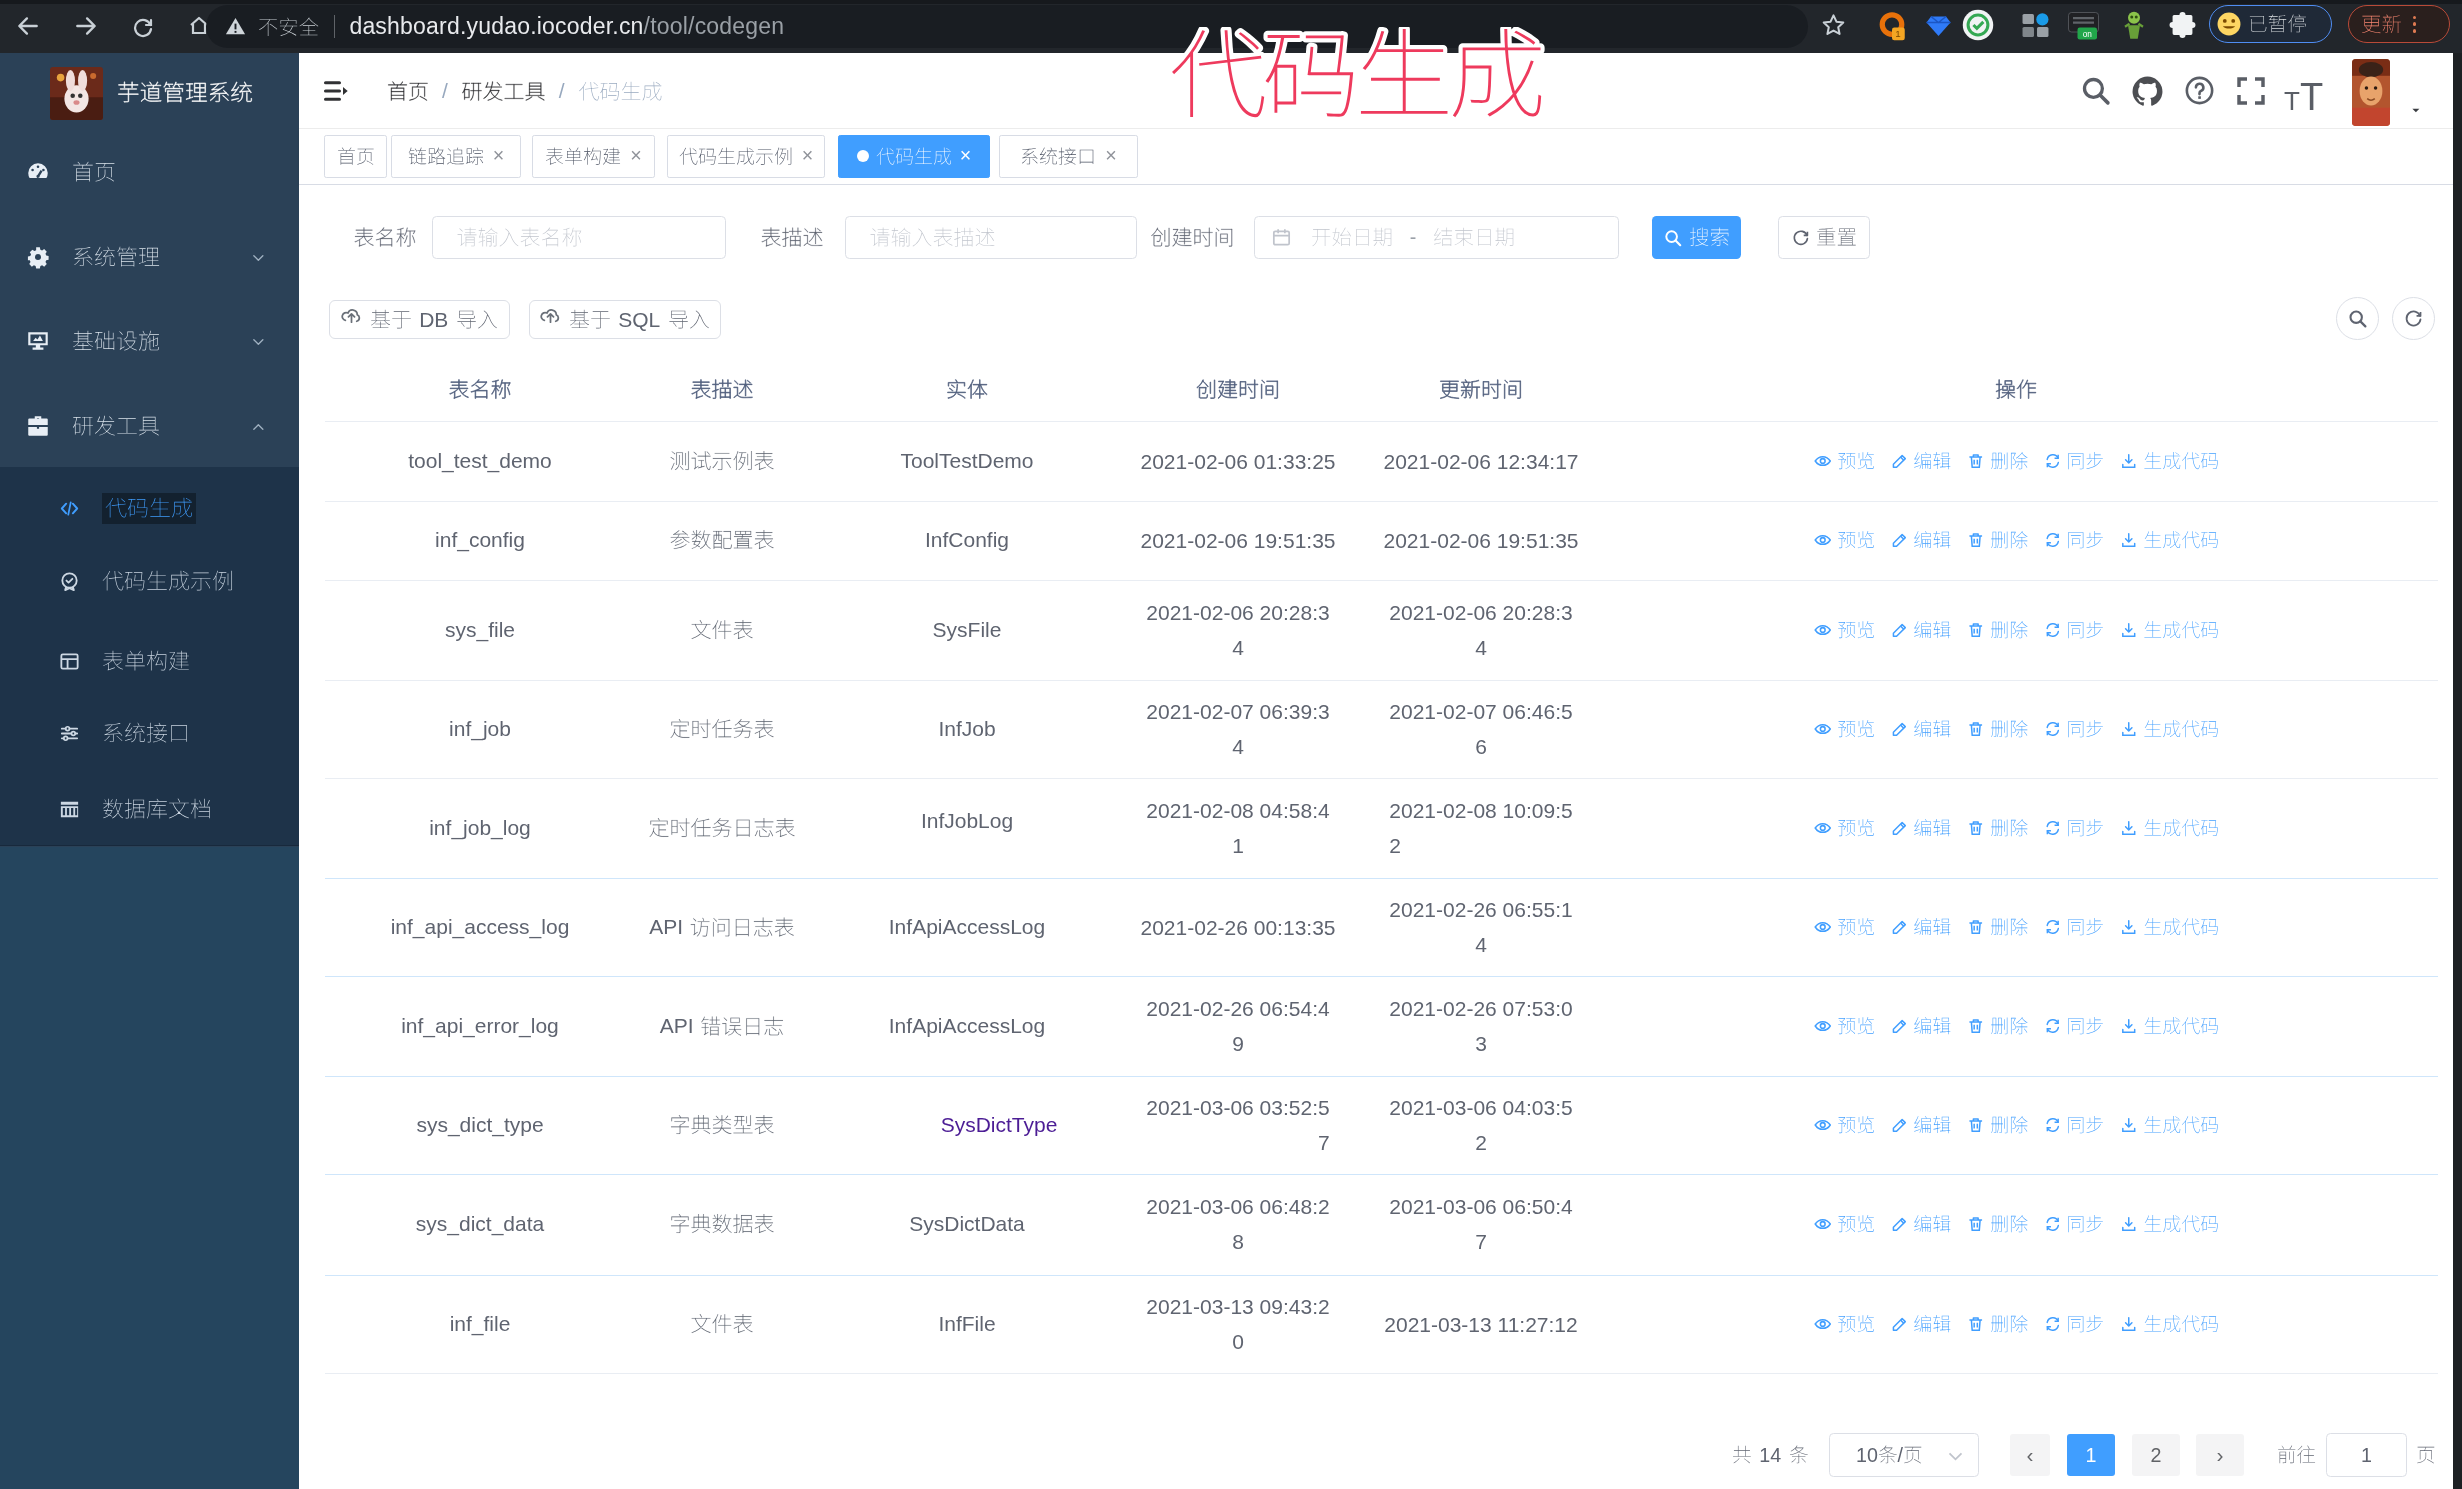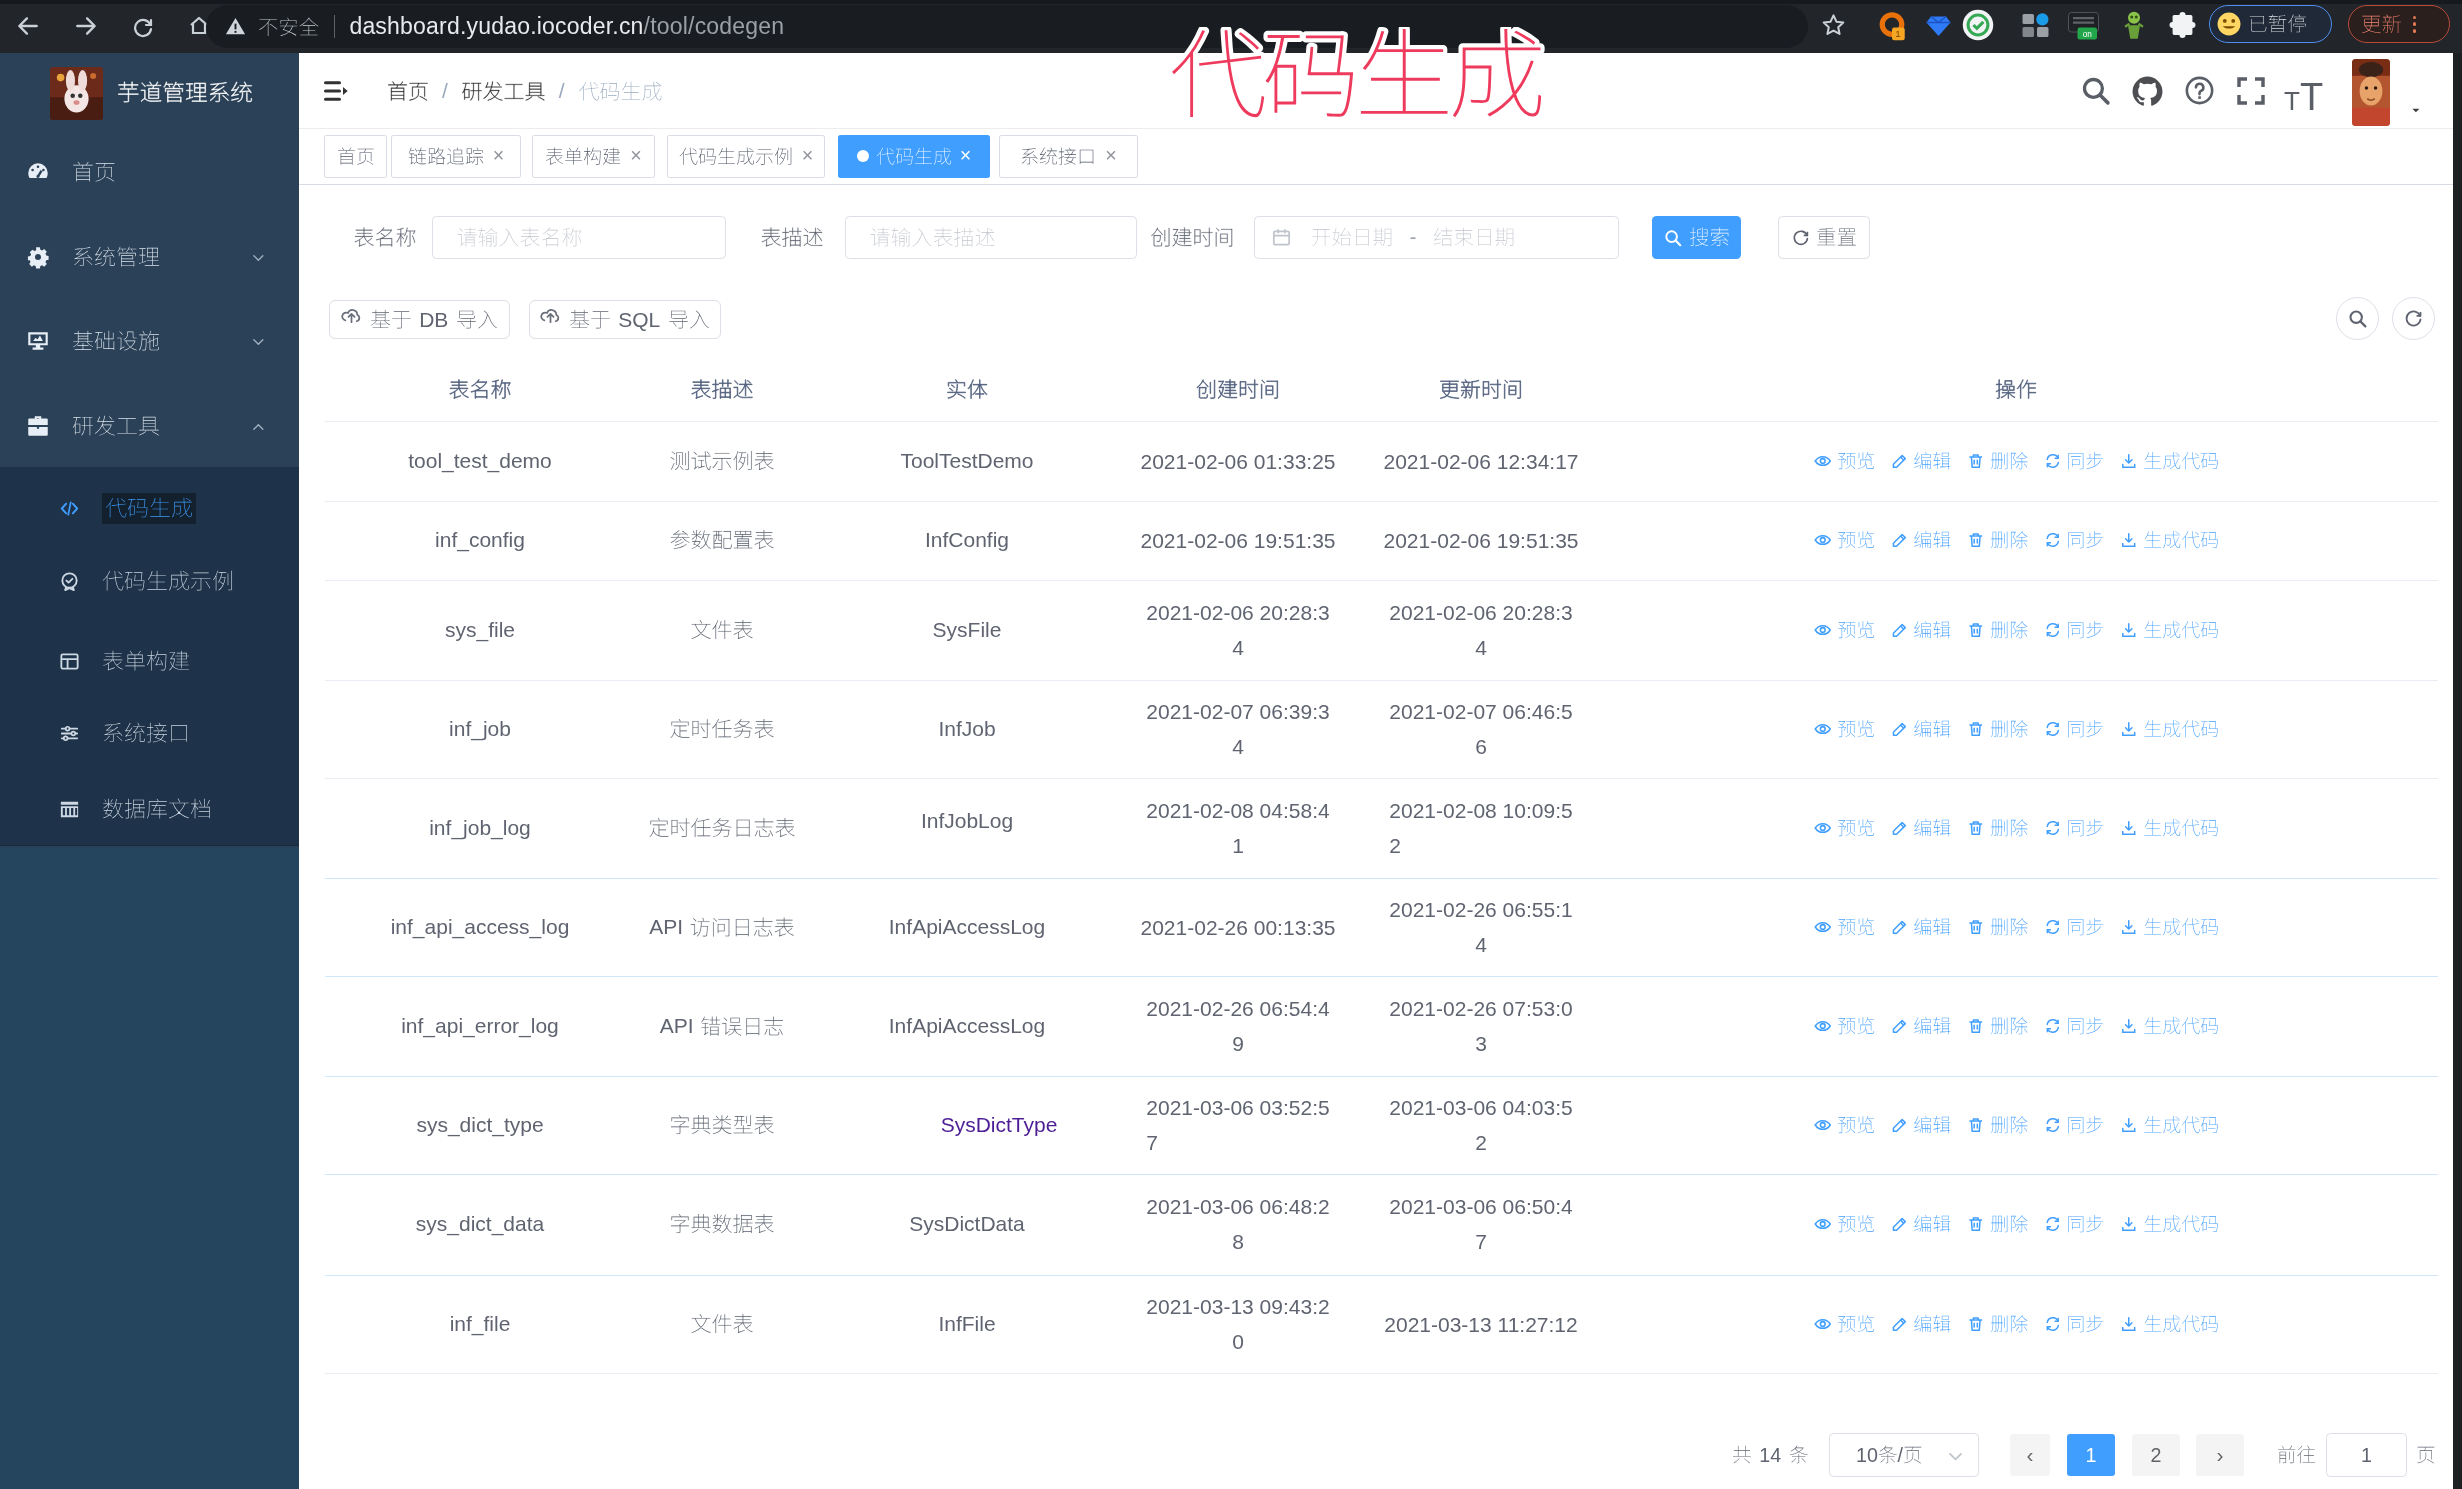--- a/index.html
+++ b/index.html
@@ -1273,21 +1273,21 @@
         <g fill="#5f6470" stroke="#5f6470" stroke-width="4">
           <use href="#c5B57" x="0"></use>
           <use href="#c5178" x="1000"></use>
           <use href="#c7C7B" x="2000"></use>
           <use href="#c578B" x="3000"></use>
           <use href="#c8868" x="4000"></use>
         </g>
       </svg>
     </div>
 <div class="abs" style="left:700px;top:940px;transform:translate(-50%,-50%);font-size:21px;color:#4c1d95;white-space:nowrap">SysDictType</div>
-<div class="abs" style="left:939px;top:940px;transform:translate(-50%,-50%);font-size:21px;color:#5f6470;line-height:35px;text-align:left;white-space:nowrap">2021-03-06 03:52:5<br>7</div>
+<div class="abs" style="left:939px;top:940px;transform:translate(-50%,-50%);font-size:21px;color:#5f6470;line-height:35px;text-align:right;white-space:nowrap">2021-03-06 03:52:5<br>7</div>
 <div class="abs" style="left:1182px;top:940px;transform:translate(-50%,-50%);font-size:21px;color:#5f6470;line-height:35px;text-align:center;white-space:nowrap">2021-03-06 04:03:5<br>2</div>
 <div class="abs flex" style="left:1717px;top:940px;transform:translate(-50%,-50%);gap:15px">
       <span class="flex" style="gap:4.5px">
         <svg width="19" height="19" viewBox="0 0 24 24" style="vertical-align:middle;">
           <path d="M2.5 12S6 6.5 12 6.5 21.5 12 21.5 12 18 17.5 12 17.5 2.5 12 2.5 12z" fill="none" stroke="#409eff" stroke-width="1.9"></path>
           <circle cx="12" cy="12" r="3" fill="none" stroke="#409eff" stroke-width="1.9"></circle>
         </svg>
         <svg class="cn " style="vertical-align:middle;" width="38" height="19" viewBox="0 -860 2000 1000">
           <g fill="#409eff">
             <use href="#c9884" x="0"></use>

